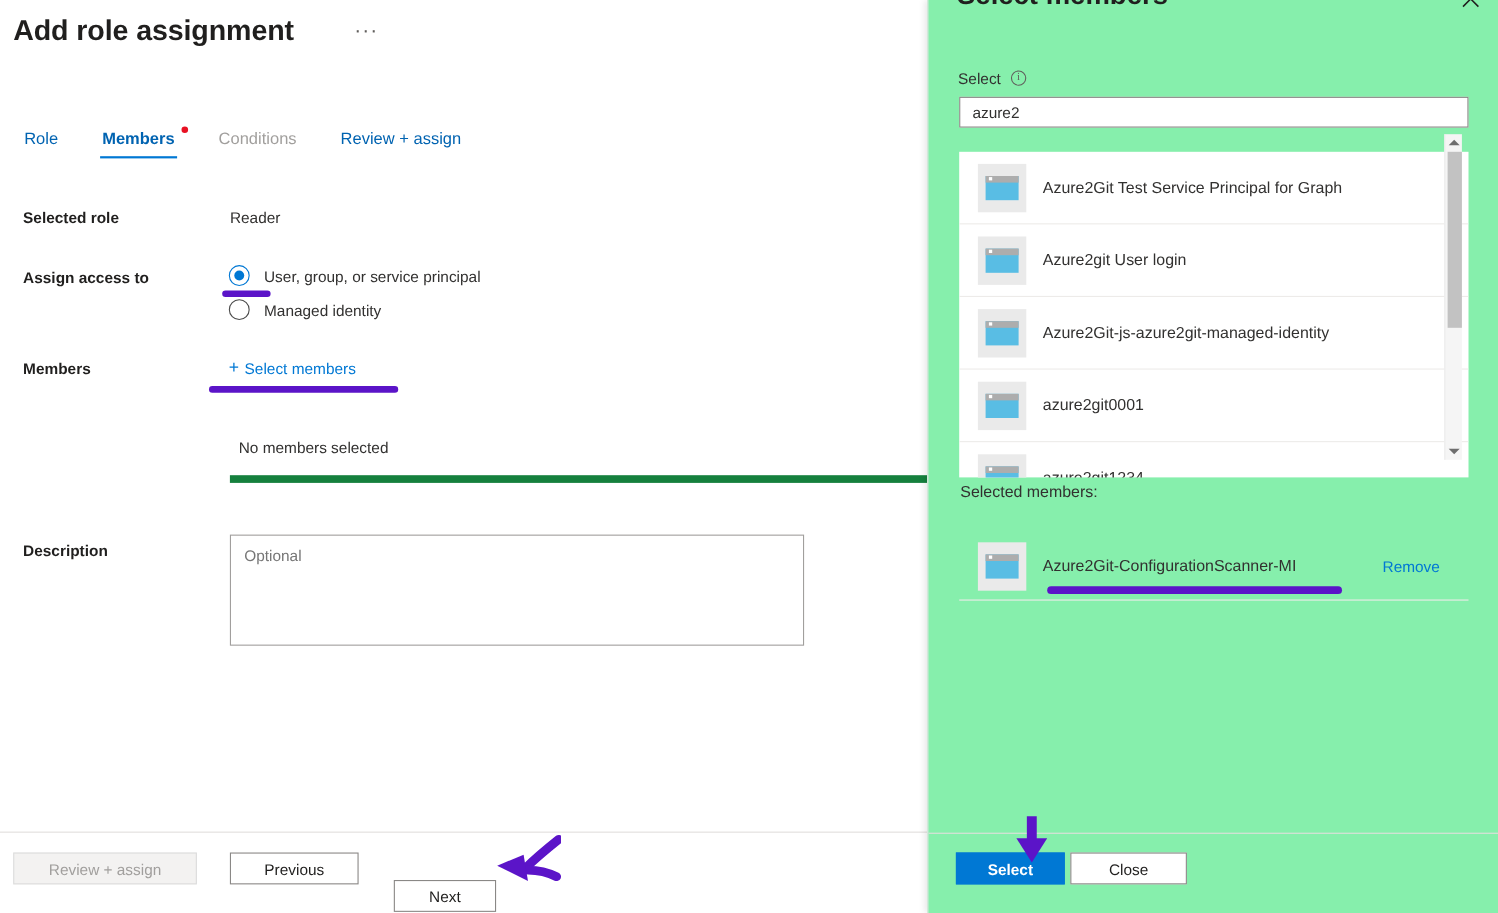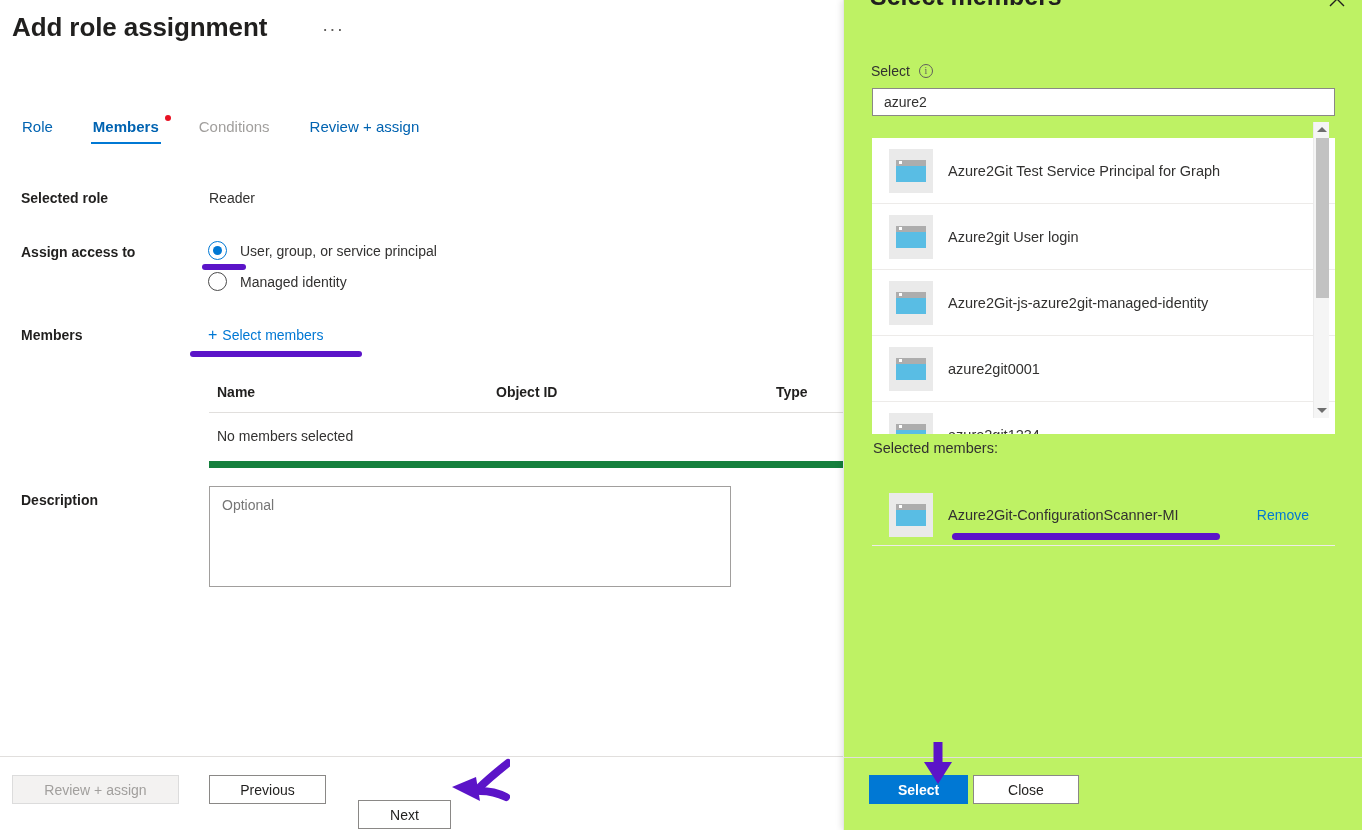--- a/index.html
+++ b/index.html
@@ -228,21 +228,21 @@
   #annot-bar-members { left: 190px; top: 351px;  width: 172px; height: 6px; }
   #annot-bar-selmem  { left: 952px; top: 533px;  width: 268px; height: 7px; }
   #annot-arrow-next  { position: absolute; left: 440px; top: 757px; width: 70px; height: 48px; }
   #annot-arrow-select{ position: absolute; left: 918px; top: 740px; width: 40px; height: 46px; }
 
   
   #right-panel {
     position: absolute;
     left: 843px; top: 0;
     width: 519px; height: 830px;
-    background: #bef264;
+    background: #86efac;
     border-left: 1px solid #e6e6e6;
     box-shadow: -2px 0 6px rgba(0,0,0,0.10);
     overflow: hidden;
   }
 
   #panel-title {
     position: absolute;
     left: 26px; top: -18px;
     font-size: 25px;
     font-weight: 600;
@@ -469,25 +469,20 @@
   </div>
 
   <div class="form-label" id="lbl-members">Members</div>
 
   <div id="select-members-link">
     <span id="select-members-plus">+</span>
     <span>Select members</span>
   </div>
 
   <div id="members-table">
-    <div id="members-head">
-      <div class="mh-name">Name</div>
-      <div class="mh-oid">Object ID</div>
-      <div class="mh-type">Type</div>
-    </div>
     <div id="members-empty-row">No members selected</div>
   </div>
 
   <div class="form-label" id="lbl-description">Description</div>
   <div id="description-box">
     <div id="description-placeholder">Optional</div>
   </div>
 
   <div id="left-footer-divider"></div>
 

